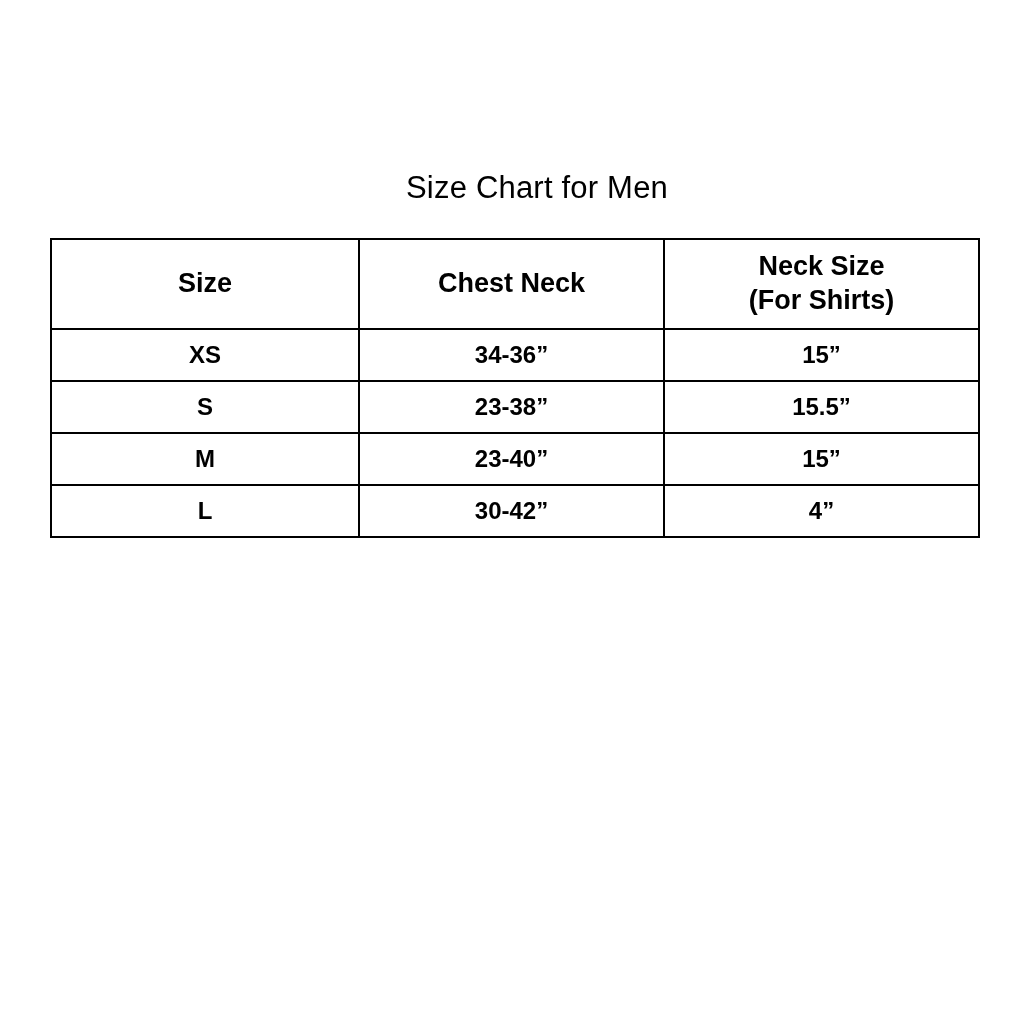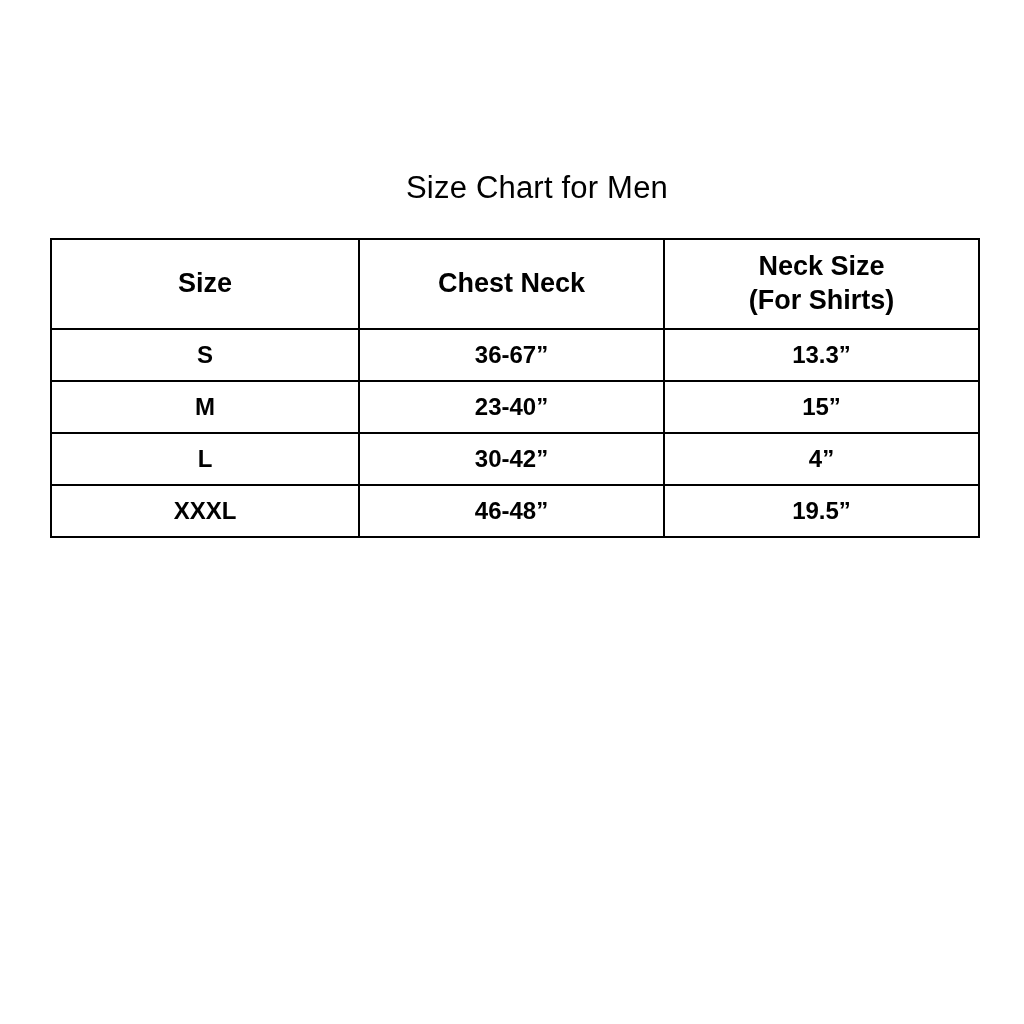--- a/index.html
+++ b/index.html
@@ -74,35 +74,35 @@
     <thead>
       <tr>
         <th>Size</th>
         <th>Chest Neck</th>
         <th>Neck Size
 (For Shirts)</th>
       </tr>
     </thead>
     <tbody>
       <tr>
+        <td>XS</td>
+        <td>34-36”</td>
+        <td>15”</td>
+      </tr>
+      <tr>
         <td>S</td>
-        <td>36-67”</td>
-        <td>13.3”</td>
+        <td>23-38”</td>
+        <td>15.5”</td>
       </tr>
       <tr>
         <td>M</td>
         <td>23-40”</td>
         <td>15”</td>
       </tr>
       <tr>
         <td>L</td>
         <td>30-42”</td>
         <td>4”</td>
       </tr>
-      <tr>
-        <td>XXXL</td>
-        <td>46-48”</td>
-        <td>19.5”</td>
-      </tr>
     </tbody>
   </table>
 
 </div>
 
 </body></html>

